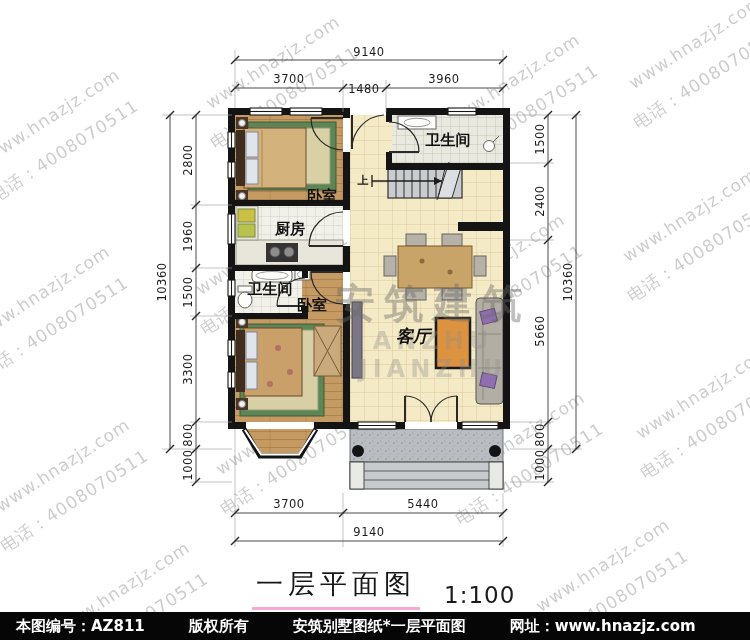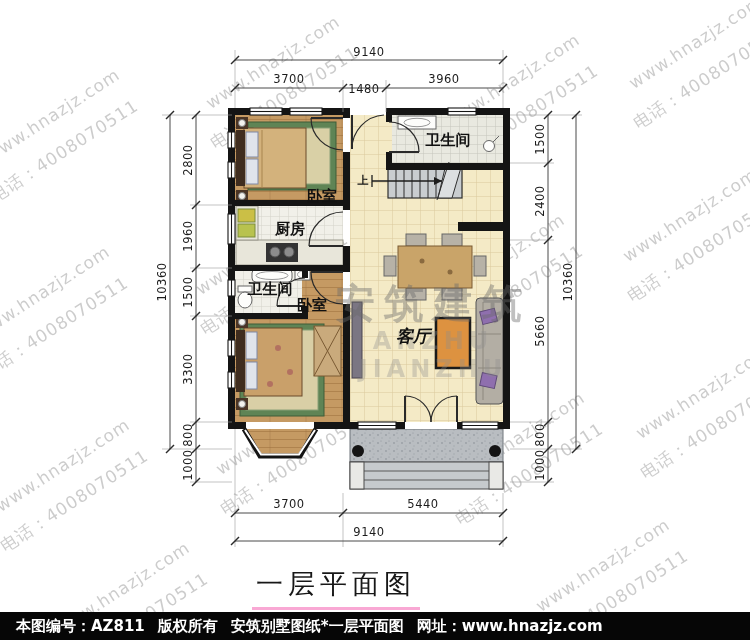--- a/index.html
+++ b/index.html
@@ -26,21 +26,21 @@
        white-space:nowrap;letter-spacing:.5px;}
   .dim.v{transform:translate(-50%,-50%) rotate(-90deg);}
   
   .title{position:absolute;left:252px;top:566px;display:flex;align-items:flex-end;gap:24px;}
   .title-cn{font-size:27px;letter-spacing:5px;color:#171717;border-bottom:3px solid #f9a8d4;
             padding:0 4px 5px 4px;position:relative;}
   .title-cn::after{content:"";position:absolute;left:0;right:0;bottom:-7px;height:1.5px;background:#111;}
   .title-scale{font-size:23px;color:#1b1b1b;letter-spacing:1px;padding-bottom:2px;}
   
   .footer{position:absolute;left:0;right:0;bottom:0;height:28px;background:#060606;color:#fff;
-          display:flex;align-items:center;gap:13px;padding-left:16px;font-size:15px;
+          display:flex;align-items:center;gap:44px;padding-left:16px;font-size:15px;
           font-weight:700;white-space:nowrap;}
 </style>
 </head>
 <body>
 
 <div class="canvas">
 
   <div>
     <div class="wm" style="left:-15px;top:95px">
         <span class="u">www.hnazjz.com</span>
@@ -452,20 +452,21 @@
   <span class="dim v" style="left:162px;top:282px">10360</span>
   <span class="dim v" style="left:540px;top:139px">1500</span>
   <span class="dim v" style="left:540px;top:201px">2400</span>
   <span class="dim v" style="left:540px;top:331px">5660</span>
   <span class="dim v" style="left:540px;top:435px">800</span>
   <span class="dim v" style="left:540px;top:465px">1000</span>
   <span class="dim v" style="left:568px;top:282px">10360</span>
 
   <div class="title">
     <span class="title-cn">一层平面图</span>
+    <span class="title-scale">1:100</span>
   </div>
 
   <div class="footer">
     <span>本图编号：AZ811</span>
     <span>版权所有</span>
     <span>安筑别墅图纸*一层平面图</span>
     <span>网址：www.hnazjz.com</span>
   </div>
 
 </div>

